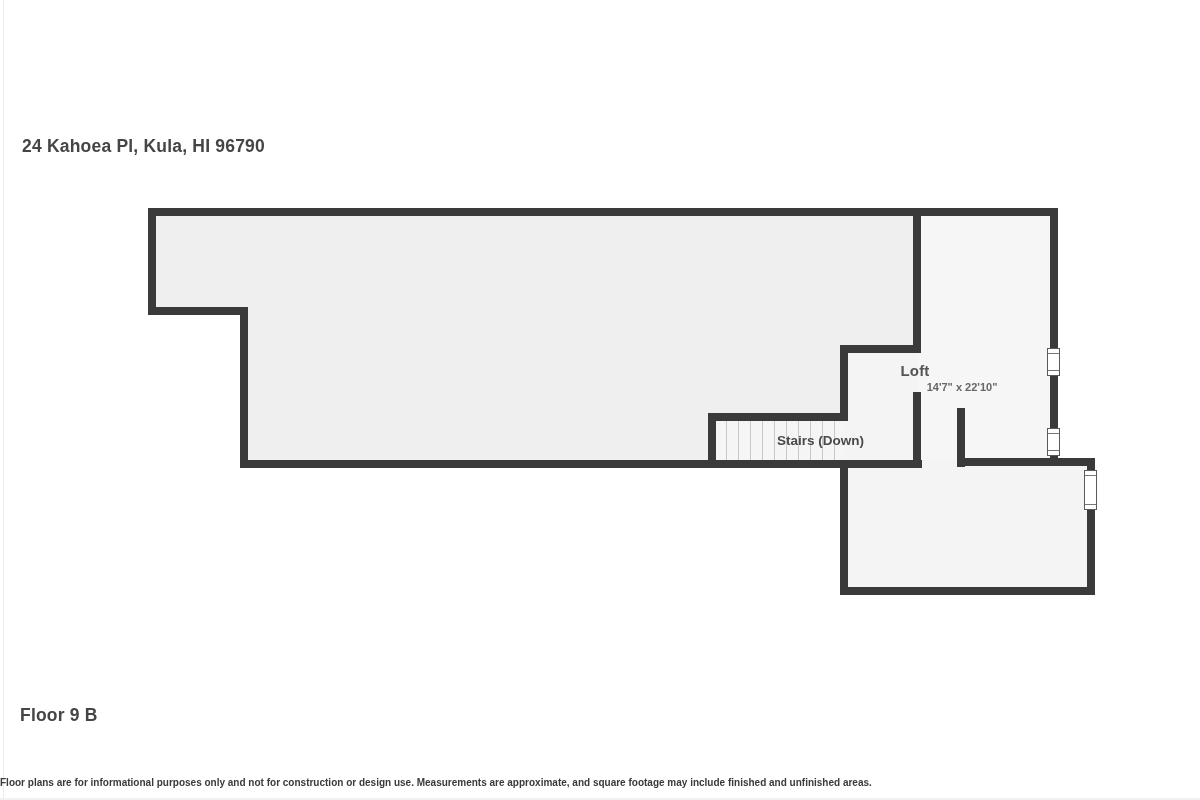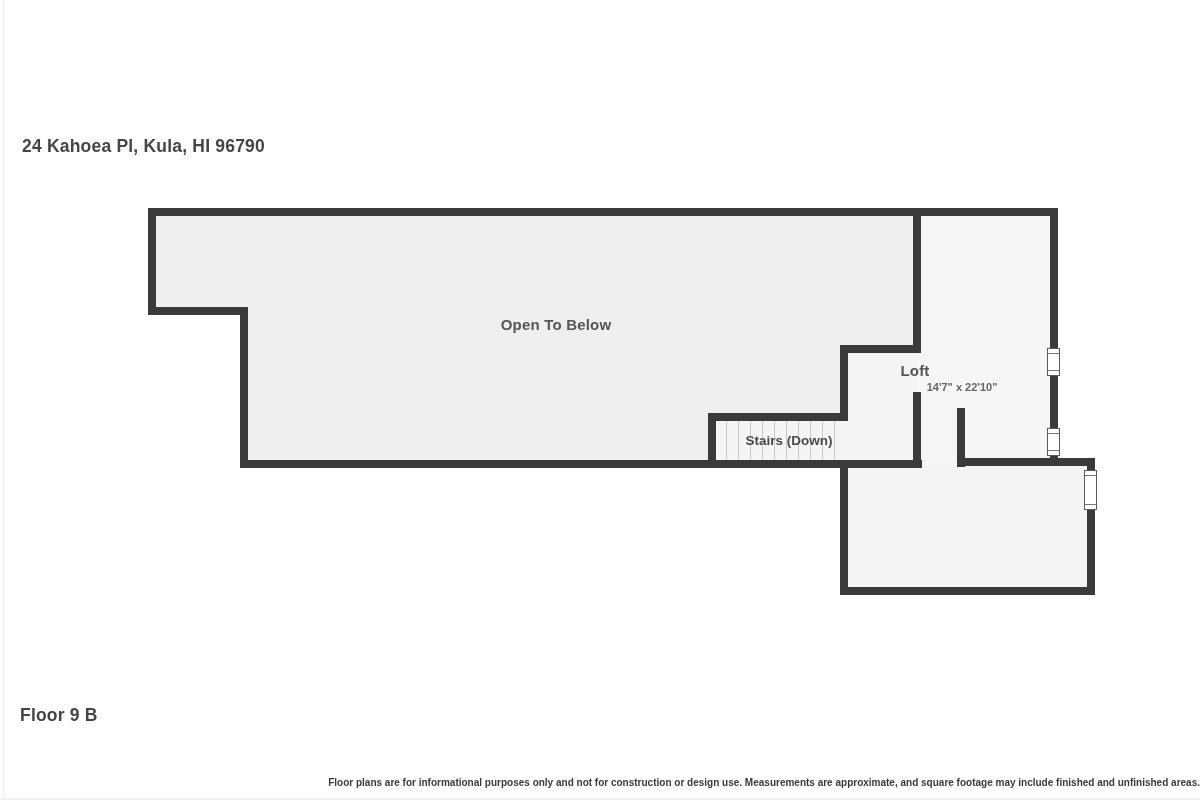--- a/index.html
+++ b/index.html
@@ -26,33 +26,33 @@
   .window::after{bottom:4px;}
   .room-label{
     position:absolute;text-align:center;color:#555;font-weight:bold;
     font-size:15px;letter-spacing:.2px;white-space:nowrap;
   }
   .room-dims{
     position:absolute;text-align:center;color:#666;font-weight:bold;
     font-size:11px;white-space:nowrap;
   }
   .stairs-label{
-    position:absolute;text-align:center;color:#4a4a4a;font-weight:bold;
+    position:absolute;text-align:right;color:#4a4a4a;font-weight:bold;
     font-size:13.5px;white-space:nowrap;
   }
   .address{
     position:absolute;left:22px;top:116px;color:#454545;
     font-size:17.5px;font-weight:bold;letter-spacing:.2px;margin-top:20px;
   }
   .floor-name{
     position:absolute;left:20px;top:705px;color:#454545;
     font-size:17.5px;font-weight:bold;letter-spacing:.2px;
   }
   .disclaimer{
-    position:absolute;left:0;top:777px;width:1200px;text-align:right;
+    position:absolute;left:0;top:777px;width:1200px;text-align:left;
     color:#3a3a3a;font-size:10px;font-weight:bold;
   }
   .edge-left{position:absolute;left:3px;top:0;width:1px;height:800px;background:#ececec;}
   .edge-bottom{position:absolute;left:0;top:798px;width:1200px;height:2px;background:#f1f1f1;}
 </style>
 </head>
 <body>
 
 <div class="edge-left"></div>
 <div class="edge-bottom"></div>
@@ -88,20 +88,19 @@
   <div class="wall" style="left:1050px;top:456px;width:8px;height:10px;"></div>
   <div class="wall" style="left:840px;top:460px;width:8px;height:135px;"></div>
   <div class="wall" style="left:1087px;top:458px;width:8px;height:12px;"></div>
   <div class="wall" style="left:1087px;top:510px;width:8px;height:85px;"></div>
   <div class="wall" style="left:840px;top:587px;width:255px;height:8px;"></div>
 
   <div class="window" style="left:1047px;top:348px;width:13px;height:28px;"></div>
   <div class="window" style="left:1047px;top:428px;width:13px;height:28px;"></div>
   <div class="window" style="left:1084px;top:470px;width:13px;height:40px;"></div>
 
-  <div class="room-label" style="left:431px;top:316px;width:250px;">Open To Below</div>
   <div class="room-label" style="left:835px;top:362px;width:160px;">Loft</div>
   <div class="room-dims" style="left:882px;top:381px;width:160px;">14'7" x 22'10"</div>
   <div class="stairs-label" style="left:714px;top:433px;width:150px;">Stairs (Down)</div>
 </div>
 
 <div class="floor-name">Floor 9 B</div>
 <div class="disclaimer">Floor plans are for informational purposes only and not for construction or design use. Measurements are approximate, and square footage may include finished and unfinished areas.</div>
 
 </body></html>

